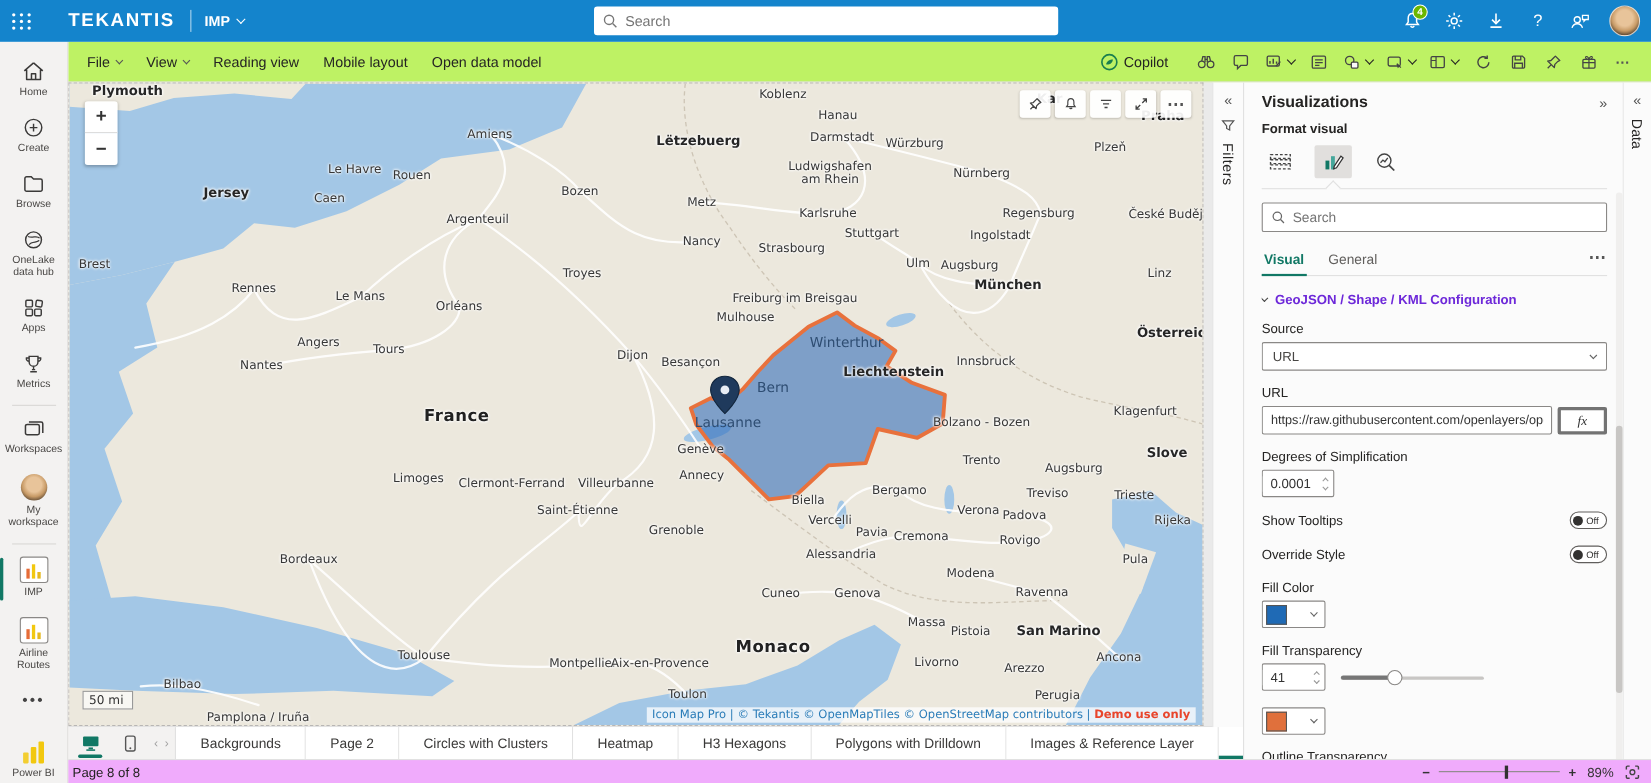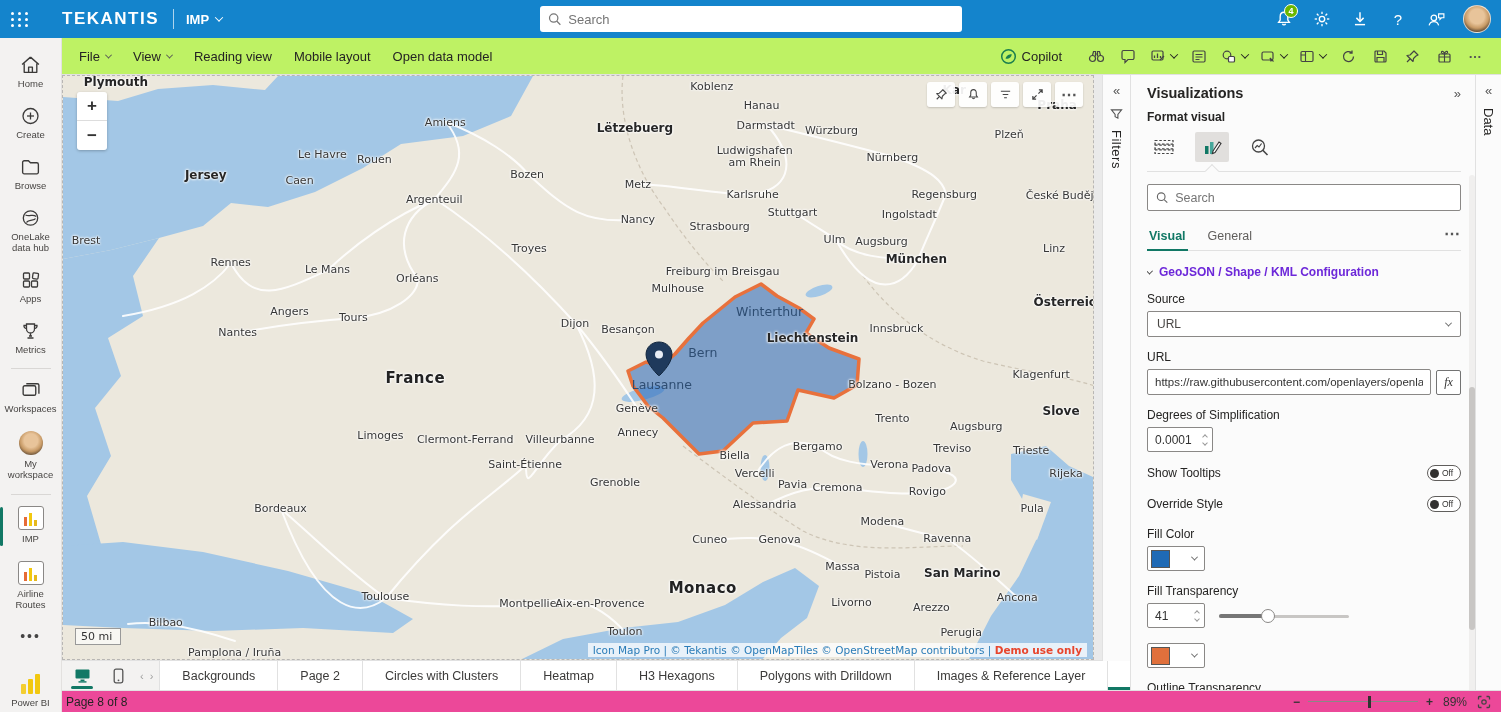--- a/index.html
+++ b/index.html
@@ -113,21 +113,21 @@
   .vp-tab.active::after { content:""; position:absolute; left:0; right:0; bottom:-1px; height:2.5px; background:#117865;}
   .vp-tabs .more { margin-left:auto; color:#555; letter-spacing:1px; font-weight:bold; cursor:pointer; padding-bottom:6px;}
   .vp-body { flex:1; overflow:hidden; padding-top:14px; position:relative;}
   .sec-head { display:flex; align-items:center; gap:7px; font-size:12px; font-weight:bold; color:#6d28d9; cursor:pointer; margin-bottom:13px;}
   .sec-head .chev { color:#444; width:5px; height:5px;}
   .fld-label { font-size:12px; color:#252423; margin-bottom:5px;}
   .dropdown { height:26px; border:1px solid #8a8886; border-radius:2px; background:#fff; display:flex; align-items:center; padding:0 9px; font-size:12px; color:#484644; justify-content:space-between; cursor:pointer; margin-bottom:13px;}
   .dropdown .chev { color:#666; width:5px; height:5px;}
   .urlrow { display:flex; gap:5px; margin-bottom:13px; align-items:center;}
   .txtinput { flex:1; height:26px; border:1px solid #8a8886; border-radius:2px; background:#fff; font-size:11.5px; color:#333; padding:0 7px; outline:none; font-family:inherit; min-width:0;}
-  .fxbtn { width:25px; height:25px; border:1px solid #737373; border-radius:2px; background:#fff; font-size:12px; font-style:italic; color:#333; display:flex; align-items:center; justify-content:center; cursor:pointer; font-family:"Liberation Serif",serif;}
+  .fxbtn { width:45px; height:25px; border:3px solid #737373; border-radius:2px; background:#fff; font-size:12px; font-style:italic; color:#333; display:flex; align-items:center; justify-content:center; cursor:pointer; font-family:"Liberation Serif",serif;}
   .spinwrap { width:66px; height:25px; border:1px solid #8a8886; border-radius:2px; background:#fff; display:flex; align-items:center; margin-bottom:13px;}
   .spinwrap input { width:100%; border:none; outline:none; font-size:12px; color:#333; padding:0 0 0 7px; font-family:inherit;}
   .spinner { display:flex; flex-direction:column; gap:2px; padding:0 5px; color:#999;}
   .spinner i { width:4px; height:4px; border-right:1.2px solid currentColor; border-bottom:1.2px solid currentColor; display:block;}
   .spinner i.up { transform:rotate(-135deg);} .spinner i.dn { transform:rotate(45deg);}
   .togglerow { display:flex; align-items:center; justify-content:space-between; margin-bottom:15px;}
   .togglerow .fld-label { margin-bottom:0;}
   .toggle { width:34px; height:16px; border:1px solid #605e5c; border-radius:9px; display:flex; align-items:center; padding:0 2px; gap:3px; background:#fff; cursor:pointer;}
   .toggle i { width:9px; height:9px; background:#323130; border-radius:50%;}
   .toggle span { font-size:8.5px; color:#323130;}
@@ -137,21 +137,21 @@
   .sliderrow { display:flex; align-items:center; gap:14px; margin-bottom:15px;}
   .sliderrow .spinwrap { margin-bottom:0;}
   .slider { position:relative; width:130px; height:14px;}
   .slider .track { position:absolute; top:6px; left:0; right:0; height:3px; background:#c8c6c4; border-radius:2px;}
   .slider .fill { position:absolute; top:5px; left:0; height:4px; background:#767676; border-radius:2px;}
   .slider .thumb { position:absolute; top:0; width:14px; height:14px; border-radius:50%; background:#fff; border:1.5px solid #8a8886; transform:translateX(-50%);}
   .vscroll { position:absolute; right:0px; top:100px; bottom:8px; width:6px; background:#f0efee; border-radius:3px;}
   .vscroll i { position:absolute; top:40%; height:46%; width:6px; background:#c8c6c4; border-radius:3px; display:block;}
 
   
-  .statusbar { height:22px; background:#ec4899; border-top:1px solid #e1e1e1; display:flex; align-items:center; font-size:12px; color:#333; padding:0 10px 0 66px; position:absolute; left:0; right:0; bottom:0; z-index:10;}
+  .statusbar { height:22px; background:#f0abfc; border-top:1px solid #e1e1e1; display:flex; align-items:center; font-size:12px; color:#333; padding:0 10px 0 66px; position:absolute; left:0; right:0; bottom:0; z-index:10;}
   .statusbar .pageinfo { font-size:12px; color:#252423;}
   .sb-right { margin-left:auto; display:flex; align-items:center; gap:10px;}
   .zoomslider { display:flex; align-items:center; gap:8px; color:#333;}
   .zs-track { position:relative; width:110px; height:12px;}
   .zs-track::before { content:""; position:absolute; top:5.5px; left:0; right:0; height:1px; background:#8a8886;}
   .zs-thumb { position:absolute; left:55%; top:0; width:3px; height:12px; background:#323130;}
   .fiticon { color:#333; display:flex; cursor:pointer;}
 
   svg.ic { display:block; }
 </style>

